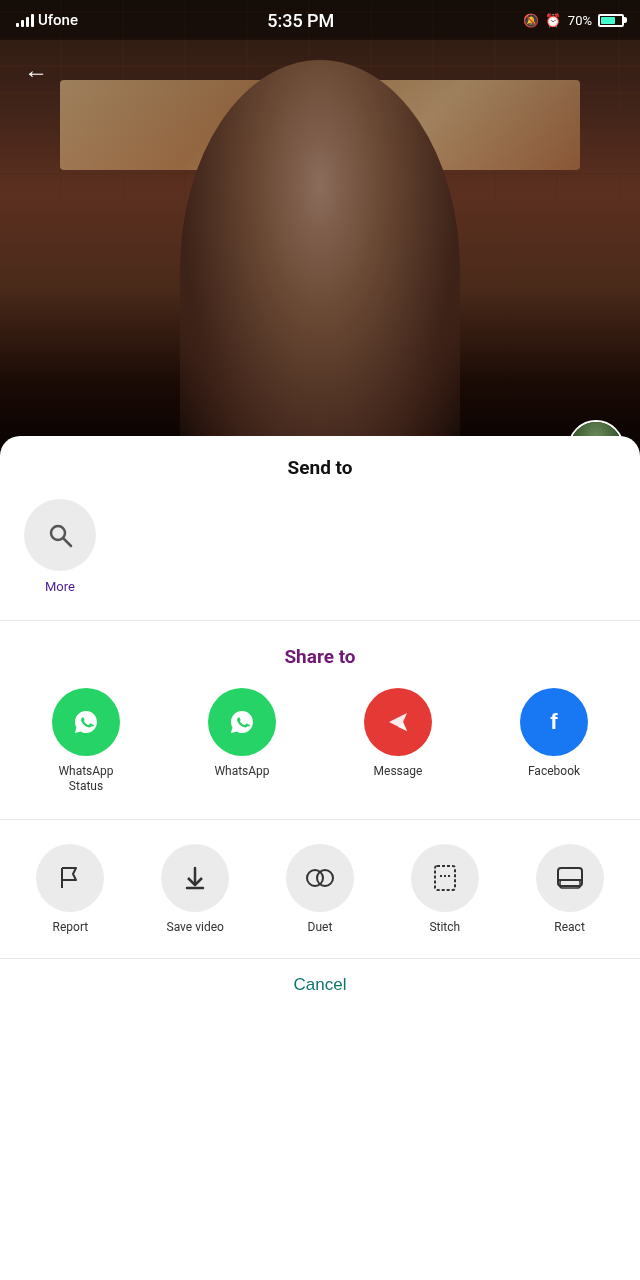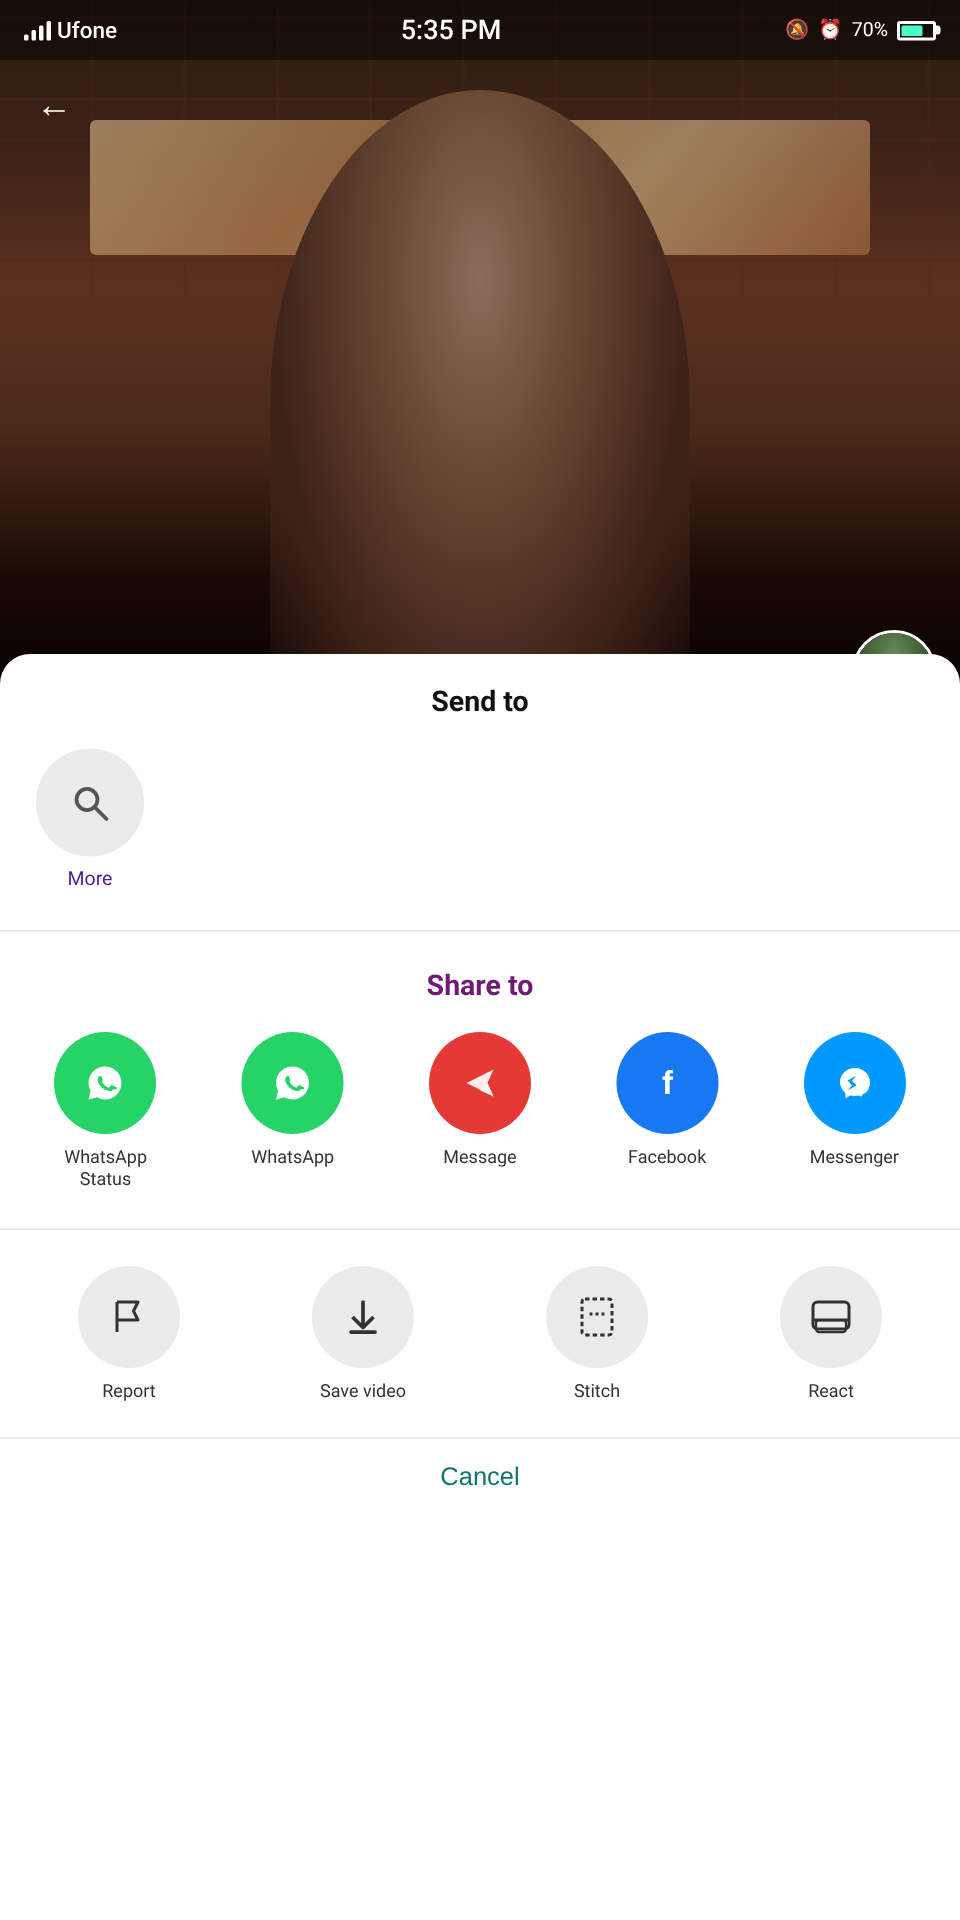--- a/index.html
+++ b/index.html
@@ -457,29 +457,20 @@
     <div class="share-app-item">
       <div class="share-icon-circle fb-blue">
         <svg width="38" height="38" viewBox="0 0 38 38">
           <circle cx="19" cy="19" r="18" fill="#1877F2"></circle>
           <text x="19" y="26" text-anchor="middle" fill="white" font-size="22" font-weight="bold" font-family="Arial">f</text>
         </svg>
       </div>
       <span class="share-label">Facebook</span>
     </div>
 
-    <div class="share-app-item">
-      <div class="share-icon-circle messenger-blue">
-        <svg width="38" height="38" viewBox="0 0 38 38">
-          <circle cx="19" cy="19" r="18" fill="#0099FF"></circle>
-          <path d="M19 9C13.5 9 9 13.2 9 18.4c0 2.9 1.4 5.5 3.6 7.2v3.5l3.3-1.8c.9.2 1.8.3 2.8.3.8 0 1.6-.1 2.4-.3.9.6 2.5.5 2.5.5l-.1-.8c3.5-1.2 5.5-4.3 5.5-8.6C29 13.2 24.5 9 19 9zm-2 11.5l-3-3.2 5.8-3.1-2.8 3.3 3 3.2-5.8 3.1 2.8-3.3z" fill="white"></path>
-        </svg>
-      </div>
-      <span class="share-label">Messenger</span>
-    </div>
 
   </div>
 
   <div class="divider"></div>
 
   <div class="action-row">
 
     <div class="action-item">
       <div class="action-icon-circle">
         <svg width="32" height="32" viewBox="0 0 32 32">
@@ -493,20 +484,30 @@
       <div class="action-icon-circle">
         <svg width="32" height="32" viewBox="0 0 32 32">
           <line x1="16" y1="6" x2="16" y2="22" stroke="#333" stroke-width="2.5" stroke-linecap="round"></line>
           <polyline points="9,16 16,23 23,16" fill="none" stroke="#333" stroke-width="2.5" stroke-linejoin="round"></polyline>
           <line x1="8" y1="26" x2="24" y2="26" stroke="#333" stroke-width="2.5" stroke-linecap="round"></line>
         </svg>
       </div>
       <span class="action-label">Save video</span>
     </div>
 
+    <div class="action-item">
+      <div class="action-icon-circle">
+        <svg width="36" height="32" viewBox="0 0 36 32">
+
+          <circle cx="13" cy="16" r="8" fill="none" stroke="#333" stroke-width="2"></circle>
+          <circle cx="23" cy="16" r="8" fill="none" stroke="#333" stroke-width="2"></circle>
+        </svg>
+      </div>
+      <span class="action-label">Duet</span>
+    </div>
 
     <div class="action-item">
       <div class="action-icon-circle">
         <svg width="32" height="32" viewBox="0 0 32 32">
 
           <rect x="6" y="4" width="20" height="24" rx="2" fill="none" stroke="#333" stroke-width="2" stroke-dasharray="3,2"></rect>
           <line x1="11" y1="14" x2="21" y2="14" stroke="#333" stroke-width="2" stroke-dasharray="2,2"></line>
         </svg>
       </div>
       <span class="action-label">Stitch</span>

